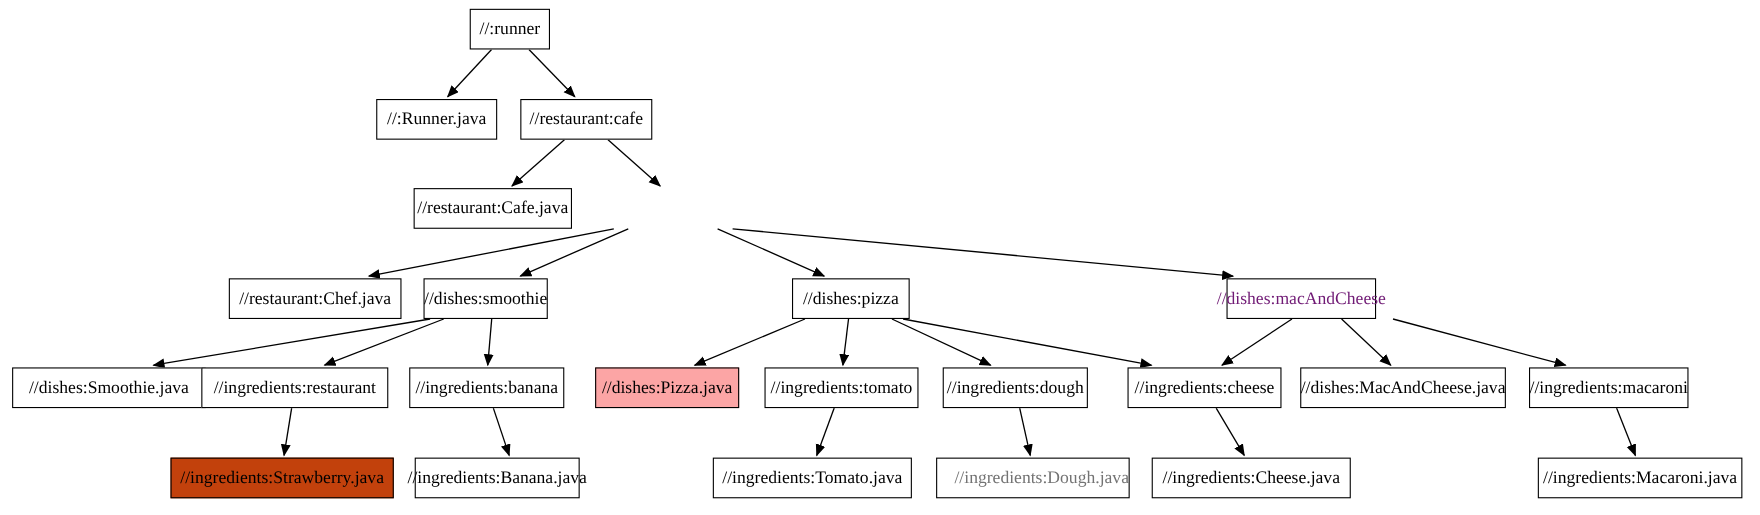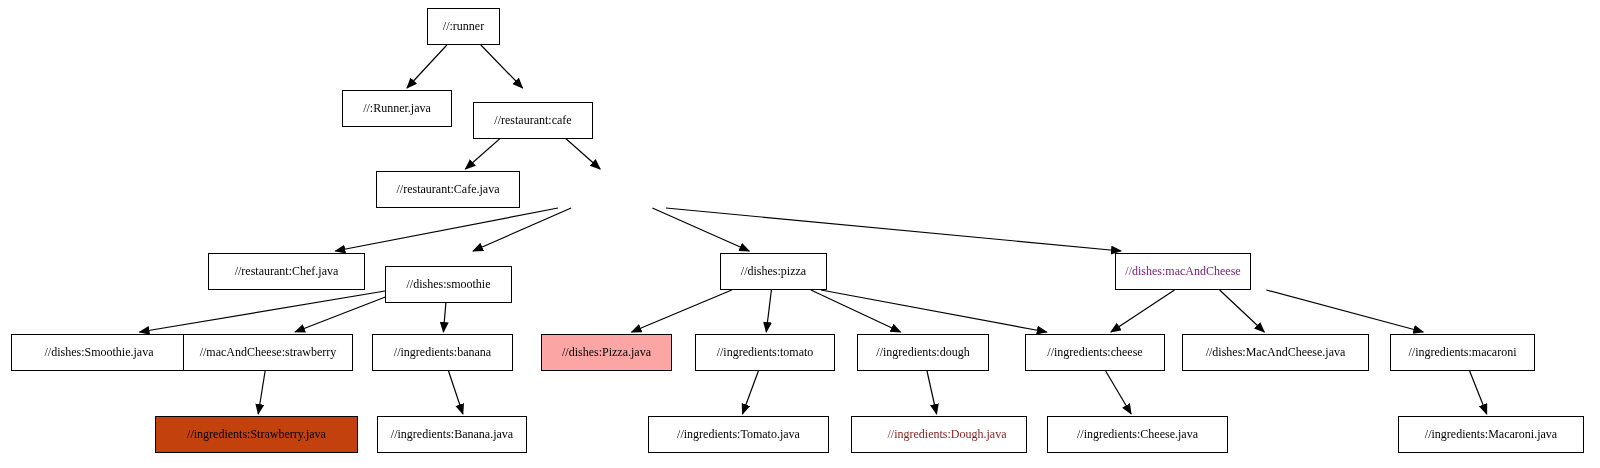--- a/index.html
+++ b/index.html
@@ -19,21 +19,21 @@
   #nodes { position: absolute; left: 0; top: 0; width: 1600px; height: 468px; }
   .node {
     position: absolute;
     box-sizing: border-box;
     background: #ffffff;
     border: 1px solid #000000;
     color: #000000;
     display: flex;
     align-items: center;
     justify-content: center;
-    font-size: 12px;
+    font-size: 16px;
     white-space: nowrap;
     overflow: visible;
     z-index: 2;
   }
 </style>
 </head>
 <body>
 
 <div id="canvas">
   <svg id="edges" width="1600" height="468" viewBox="0 0 1600 468" xmlns="http://www.w3.org/2000/svg">
@@ -63,35 +63,35 @@
       <line x1="265.125" y1="371" x2="258.225" y2="414" stroke="#000000" stroke-width="1.2" marker-end="url(#arrow)"></line>
       <line x1="448.5" y1="371" x2="462.9" y2="414" stroke="#000000" stroke-width="1.2" marker-end="url(#arrow)"></line>
       <line x1="758.375" y1="371" x2="742.475" y2="414" stroke="#000000" stroke-width="1.2" marker-end="url(#arrow)"></line>
       <line x1="927" y1="371" x2="936.6" y2="414" stroke="#000000" stroke-width="1.2" marker-end="url(#arrow)"></line>
       <line x1="1105.625" y1="371" x2="1131.125" y2="414" stroke="#000000" stroke-width="1.2" marker-end="url(#arrow)"></line>
       <line x1="1469.625" y1="371" x2="1486.725" y2="414" stroke="#000000" stroke-width="1.2" marker-end="url(#arrow)"></line>
     </svg>
   <div id="nodes">
       <div class="node" style="left: 427px; top: 8px; width: 73px; height: 37px; background: rgb(255, 255, 255); border-color: rgb(0, 0, 0); color: rgb(0, 0, 0);">//:runner</div>
       <div class="node" style="left: 342px; top: 90px; width: 110px; height: 37px; background: rgb(255, 255, 255); border-color: rgb(0, 0, 0); color: rgb(0, 0, 0);">//:Runner.java</div>
-      <div class="node" style="left: 473px; top: 90px; width: 120px; height: 37px; background: rgb(255, 255, 255); border-color: rgb(0, 0, 0); color: rgb(0, 0, 0); margin-top: 12px;">//restaurant:cafe</div>
+      <div class="node" style="left: 473px; top: 90px; width: 120px; height: 37px; background: rgb(255, 255, 255); border-color: rgb(0, 0, 0); color: rgb(0, 0, 0);">//restaurant:cafe</div>
       <div class="node" style="left: 376px; top: 171px; width: 144px; height: 37px; background: rgb(255, 255, 255); border-color: rgb(0, 0, 0); color: rgb(0, 0, 0);">//restaurant:Cafe.java</div>
       <div class="node" style="left: 208px; top: 253px; width: 157px; height: 37px; background: rgb(255, 255, 255); border-color: rgb(0, 0, 0); color: rgb(0, 0, 0);">//restaurant:Chef.java</div>
-      <div class="node" style="left: 385px; top: 266px; width: 127px; height: 37px; background: rgb(255, 255, 255); border-color: rgb(0, 0, 0); color: rgb(0, 0, 0);">//dishes:smoothie</div>
+      <div class="node" style="left: 385px; top: 253px; width: 113px; height: 37px; background: rgb(255, 255, 255); border-color: rgb(0, 0, 0); color: rgb(0, 0, 0);">//dishes:smoothie</div>
       <div class="node" style="left: 720px; top: 253px; width: 107px; height: 37px; background: rgb(255, 255, 255); border-color: rgb(0, 0, 0); color: rgb(0, 0, 0);">//dishes:pizza</div>
       <div class="node" style="left: 1115px; top: 253px; width: 136px; height: 37px; background: rgb(255, 255, 255); border-color: rgb(0, 0, 0); color: #701a75;">//dishes:macAndCheese</div>
       <div class="node" style="left: 11px; top: 334px; width: 176px; height: 37px; background: rgb(255, 255, 255); border-color: rgb(0, 0, 0); color: rgb(0, 0, 0);">//dishes:Smoothie.java</div>
-      <div class="node" style="left: 183px; top: 334px; width: 170px; height: 37px; background: rgb(255, 255, 255); border-color: rgb(0, 0, 0); color: rgb(0, 0, 0);">//macAndCheese:strawberry</div>
+      <div class="node" style="left: 183px; top: 334px; width: 170px; height: 37px; background: rgb(255, 255, 255); border-color: rgb(0, 0, 0); color: rgb(0, 0, 0);">//ingredients:restaurant</div>
       <div class="node" style="left: 372px; top: 334px; width: 141px; height: 37px; background: rgb(255, 255, 255); border-color: rgb(0, 0, 0); color: rgb(0, 0, 0);">//ingredients:banana</div>
       <div class="node" style="left: 541px; top: 334px; width: 131px; height: 37px; background: #fca5a5; border-color: rgb(0, 0, 0); color: rgb(0, 0, 0);">//dishes:Pizza.java</div>
       <div class="node" style="left: 695px; top: 334px; width: 140px; height: 37px; background: rgb(255, 255, 255); border-color: rgb(0, 0, 0); color: rgb(0, 0, 0);">//ingredients:tomato</div>
       <div class="node" style="left: 857px; top: 334px; width: 132px; height: 37px; background: rgb(255, 255, 255); border-color: rgb(0, 0, 0); color: rgb(0, 0, 0);">//ingredients:dough</div>
       <div class="node" style="left: 1182px; top: 334px; width: 187px; height: 37px; background: rgb(255, 255, 255); border-color: rgb(0, 0, 0); color: rgb(0, 0, 0);">//dishes:MacAndCheese.java</div>
       <div class="node" style="left: 1025px; top: 334px; width: 140px; height: 37px; background: rgb(255, 255, 255); border-color: rgb(0, 0, 0); color: rgb(0, 0, 0);">//ingredients:cheese</div>
       <div class="node" style="left: 1390px; top: 334px; width: 145px; height: 37px; background: rgb(255, 255, 255); border-color: rgb(0, 0, 0); color: rgb(0, 0, 0);">//ingredients:macaroni</div>
       <div class="node" style="left: 155px; top: 416px; width: 203px; height: 37px; background: #c2410c; border-color: rgb(0, 0, 0); color: rgb(0, 0, 0);">//ingredients:Strawberry.java</div>
       <div class="node" style="left: 377px; top: 416px; width: 150px; height: 37px; background: rgb(255, 255, 255); border-color: rgb(0, 0, 0); color: rgb(0, 0, 0);">//ingredients:Banana.java</div>
       <div class="node" style="left: 648px; top: 416px; width: 181px; height: 37px; background: rgb(255, 255, 255); border-color: rgb(0, 0, 0); color: rgb(0, 0, 0);">//ingredients:Tomato.java</div>
-      <div class="node" style="left: 851px; top: 416px; width: 176px; height: 37px; background: rgb(255, 255, 255); border-color: rgb(0, 0, 0); color: #7f1d1d; padding-left: 16px;">//ingredients:Dough.java</div>
+      <div class="node" style="left: 851px; top: 416px; width: 176px; height: 37px; background: rgb(255, 255, 255); border-color: rgb(0, 0, 0); color: #737373; padding-left: 16px;">//ingredients:Dough.java</div>
       <div class="node" style="left: 1047px; top: 416px; width: 181px; height: 37px; background: rgb(255, 255, 255); border-color: rgb(0, 0, 0); color: rgb(0, 0, 0);">//ingredients:Cheese.java</div>
       <div class="node" style="left: 1398px; top: 416px; width: 186px; height: 37px; background: rgb(255, 255, 255); border-color: rgb(0, 0, 0); color: rgb(0, 0, 0);">//ingredients:Macaroni.java</div>
     </div>
 </div>
 
 </body></html>

